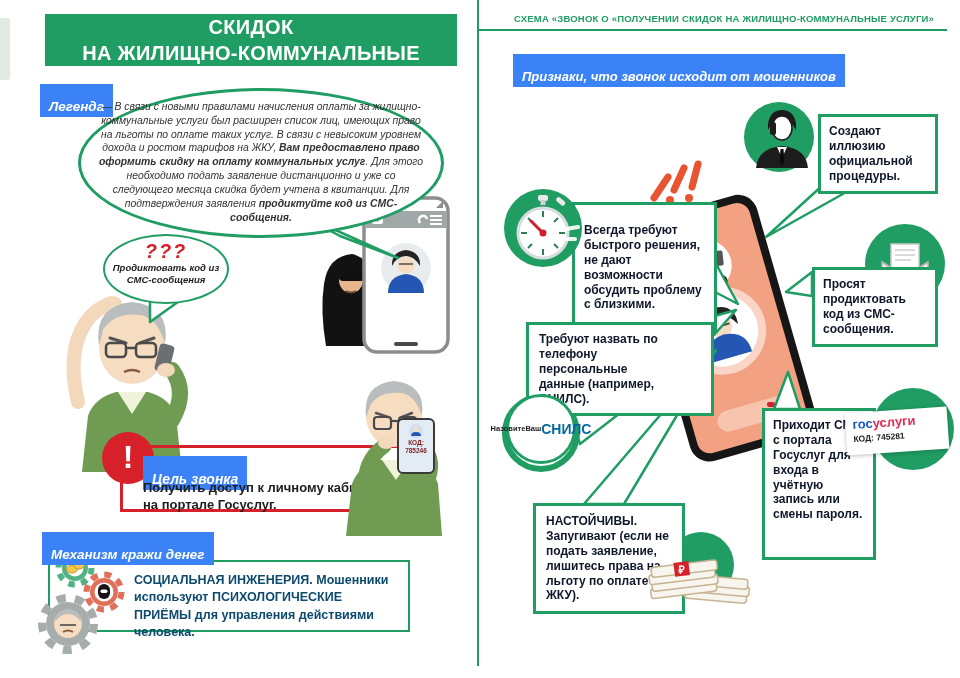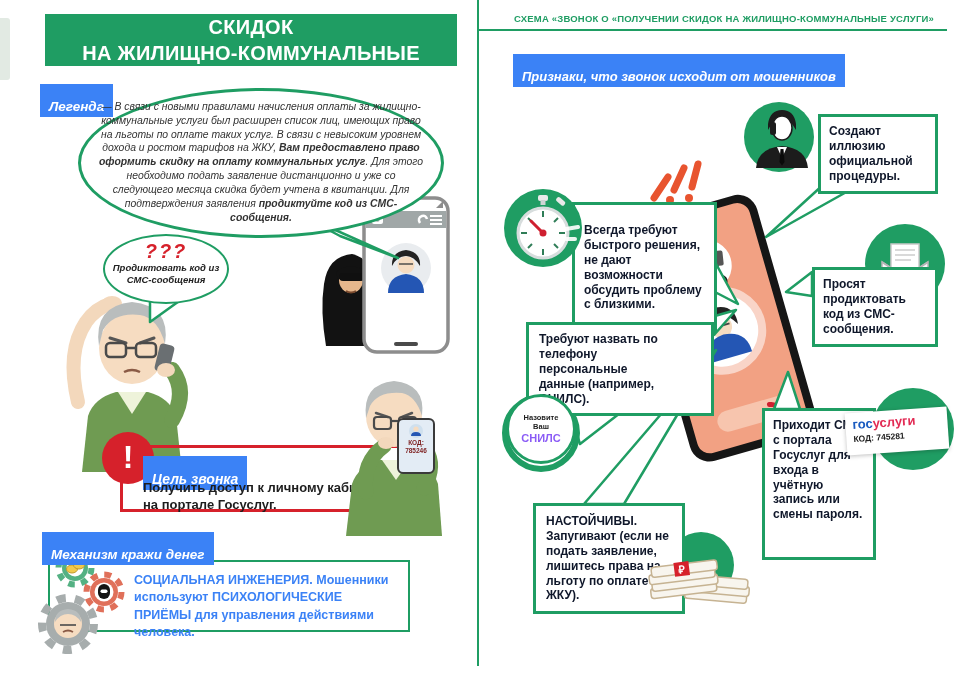--- a/index.html
+++ b/index.html
@@ -32,21 +32,21 @@
               border-radius:50%; z-index:6; text-align:center; }
   .q-marks { color:#d6212b; font-weight:800; font-style:italic; font-size:20px; letter-spacing:2px; margin-top:5px; line-height:1; }
   .q-text  { font-weight:bold; font-style:italic; font-size:9.5px; line-height:1.25; color:#222; margin-top:1px; }
 
   .red-box { left:120px; top:445px; width:312px; height:67px; border:3px solid #d6212b; background:transparent; z-index:3; }
   .red-circle { left:102px; top:432px; width:52px; height:52px; background:#d6212b; border-radius:50%; z-index:4;
                 color:#fff; font-weight:800; font-size:32px; text-align:center; line-height:50px; }
   .goal-text { left:143px; top:480px; width:245px; font-weight:bold; font-size:13px; line-height:1.3; color:#1d1d1d; z-index:4; }
 
   .mech-box { left:48px; top:560px; width:362px; height:72px; border:2.5px solid #1f9d63; background:#fff; z-index:3; }
-  .mech-text { position:absolute; left:84px; top:10px; width:266px; font-weight:bold; font-size:12.5px; line-height:1.38; color:#3b82f6; }
+  .mech-text { position:absolute; left:84px; top:10px; width:266px; font-weight:bold; font-size:12.5px; line-height:1.38; color:#0c4a6e; }
 
   .man2-phone { left:397px; top:418px; width:38px; height:56px; background:#e3ecf5; border:2px solid #3a3a3a;
                 border-radius:6px; z-index:5; text-align:center; }
   .code-label { font-weight:bold; font-size:6.5px; color:#7c1d1d; line-height:1.2; }
   .code-num { font-weight:bold; font-size:6.5px; color:#7c1d1d; line-height:1.2; }
 
   .r-title { left:514px; top:13px; width:436px; color:#1f9d63; font-weight:bold; font-size:9.5px;
              letter-spacing:.2px; white-space:nowrap; z-index:2; }
   .r-underline { left:478px; top:29px; width:469px; height:2px; background:#1f9d63; z-index:2; }
 
@@ -61,24 +61,24 @@
   .block { display:block; }
 
   .gcircle { position:absolute; border-radius:50%; background:#1f9d63; z-index:6; }
   .circ-businessman { left:744px; top:102px; width:70px; height:70px; }
   .circ-stopwatch   { left:504px; top:189px; width:78px; height:78px; }
   .circ-envelope    { left:865px; top:224px; width:80px; height:80px; }
   .circ-gosuslugi   { left:872px; top:388px; width:82px; height:82px; z-index:5; }
   .circ-money       { left:668px; top:532px; width:66px; height:66px; z-index:5; }
 
   .snils-circle { left:506px; top:394px; width:70px; height:70px; background:#fff; border:3px solid #1f9d63;
-                  border-radius:50%; z-index:6; display:flex; flex-direction:column; justify-content:center;
+                  border-radius:50%; z-index:6; display:flex; flex-direction:row; justify-content:center;
                   align-items:center; text-align:center; }
   .snils-small { font-weight:bold; font-size:7.5px; color:#222; line-height:1.3; }
-  .snils-big   { font-weight:800; font-size:11px; color:#8b5cf6; line-height:1.2; }
+  .snils-big   { font-weight:800; font-size:14px; color:#0369a1; line-height:1.2; }
 
   .gos-card { left:846px; top:410px; width:102px; height:42px; background:#fff; z-index:7; transform:rotate(-4deg);
               box-shadow:0 1px 4px rgba(0,0,0,.25); padding:5px 7px; }
   .gos-brand { font-weight:800; font-size:13px; line-height:1; }
   .gos-blue { color:#1a5bc0; } .gos-red { color:#e22b54; }
   .gos-code { font-weight:bold; font-size:8.5px; color:#222; margin-top:3px; }
 
   .z2 { z-index:2; } .z4 { z-index:4; } .z6 { z-index:6; }
   .overlay { left:0; top:0; z-index:5; pointer-events:none; }
 </style>

